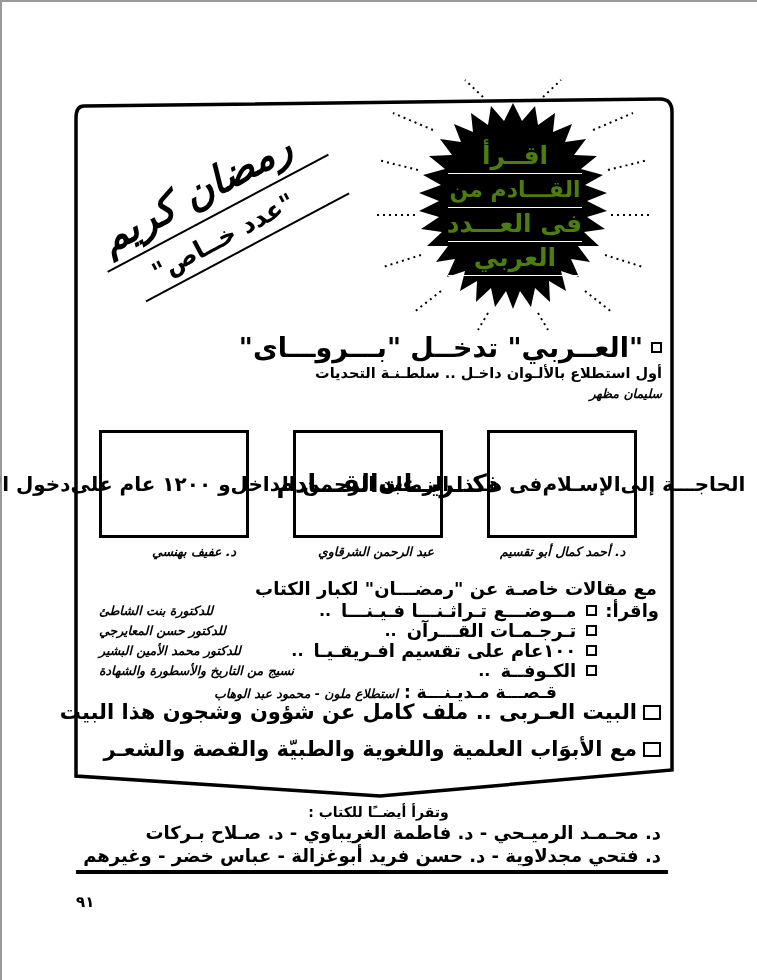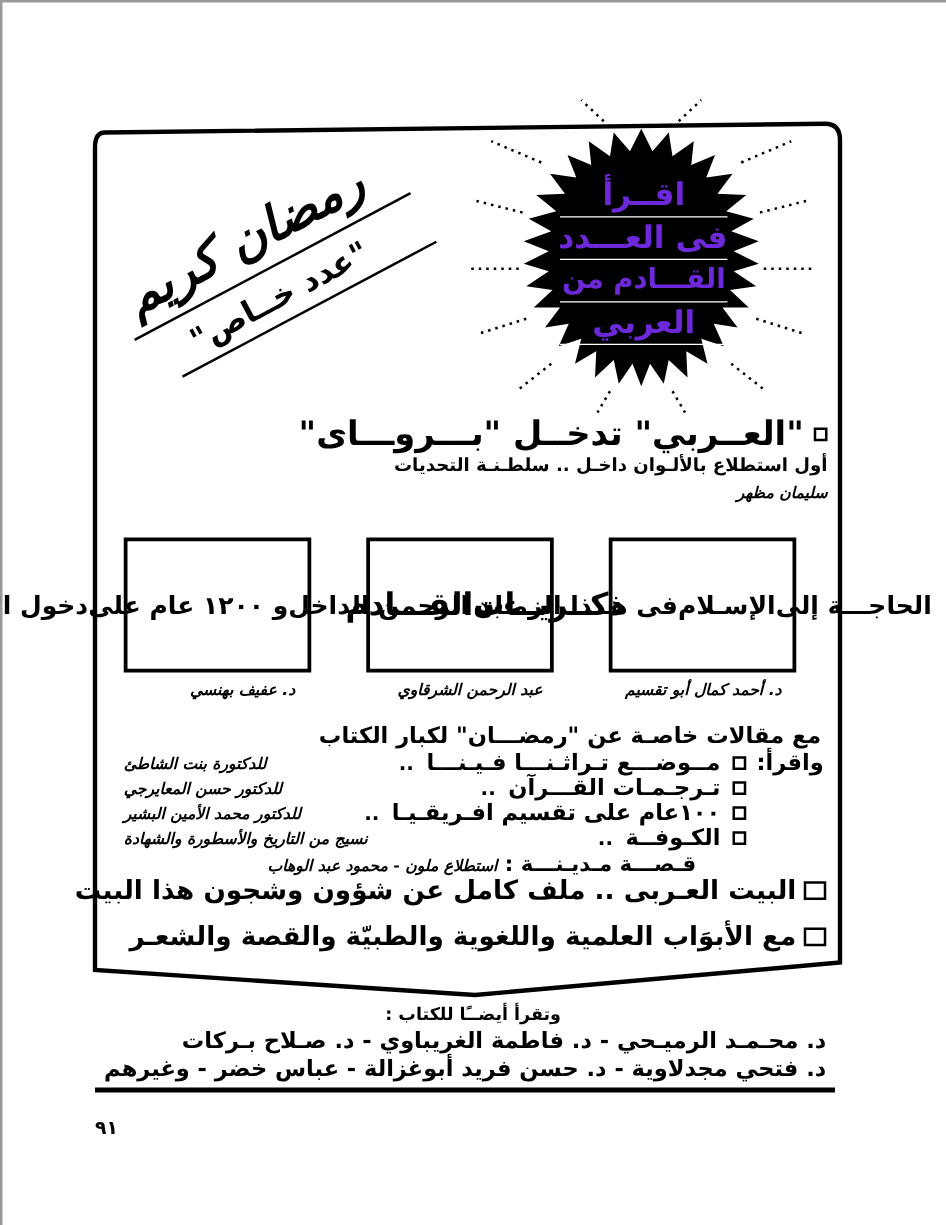--- a/index.html
+++ b/index.html
@@ -5,21 +5,21 @@
     html, body { margin:0; padding:0; }
     body {
       width:757px; height:980px; background:#ffffff; position:relative; overflow:hidden;
       font-family:"DejaVu Sans", sans-serif; color:#000;
     }
     .page-edge { position:absolute; left:0; top:0; width:755px; height:978px; border-left:2px solid #9a9a9a; border-top:2px solid #9a9a9a; }
     .frame-svg { position:absolute; left:0; top:0; }
     .rtl { direction:rtl; unicode-bidi:embed; }
 
     
-    .sun-text { position:absolute; left:440px; top:140px; width:150px; text-align:center; color:#6d28d9; font-weight:bold; }
+    .sun-text { position:absolute; left:440px; top:140px; width:150px; text-align:center; color:#4d7c0f; font-weight:bold; }
     .sun-line { font-size:25px; line-height:32px; border-bottom:1.5px solid #fff; margin:0 8px; padding-bottom:1px; white-space:nowrap; }
     .sun-line.small { font-size:22px; }
 
     
     .ramadan { position:absolute; left:92px; top:150px; width:260px; height:120px; transform:rotate(-28deg); transform-origin:center; }
     .ramadan-title { position:absolute; left:10px; top:8px; font-family:"DejaVu Serif", serif; font-size:40px; font-style:italic; font-weight:bold; white-space:nowrap; }
     .ramadan-rule { position:absolute; height:2px; background:#000; }
     .ramadan-sub { position:absolute; left:40px; top:70px; font-size:25px; font-weight:bold; white-space:nowrap; }
 
     
@@ -87,22 +87,22 @@
       <line x1="25" y1="108" x2="35" y2="125"></line>
       <line x1="-25" y1="108" x2="-35" y2="125"></line>
     </g>
   </g>
 
   <line x1="76" y1="872" x2="668" y2="872" stroke="#000" stroke-width="4"></line>
 </svg>
 
 <div class="sun-text rtl">
   <div class="sun-line">اقــرأ</div>
+  <div class="sun-line small">القـــادم من</div>
   <div class="sun-line">فى العـــدد</div>
-  <div class="sun-line small">القـــادم من</div>
   <div class="sun-line">العربي</div>
 </div>
 
 <div class="ramadan rtl">
   <div class="ramadan-title">رمضان كريم</div>
   <div class="ramadan-rule" style="left:0;top:60px;width:250px;"></div>
   <div class="ramadan-sub">"عدد خــاص"</div>
   <div class="ramadan-rule" style="left:20px;top:104px;width:230px;"></div>
 </div>
 

